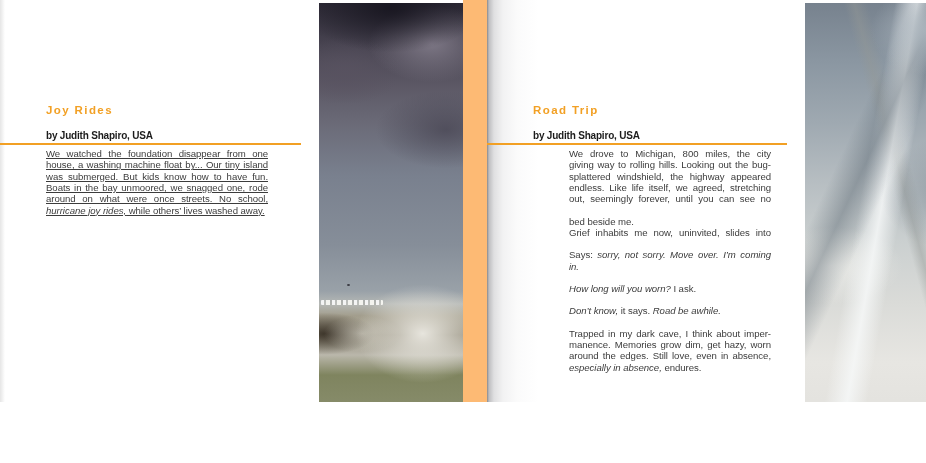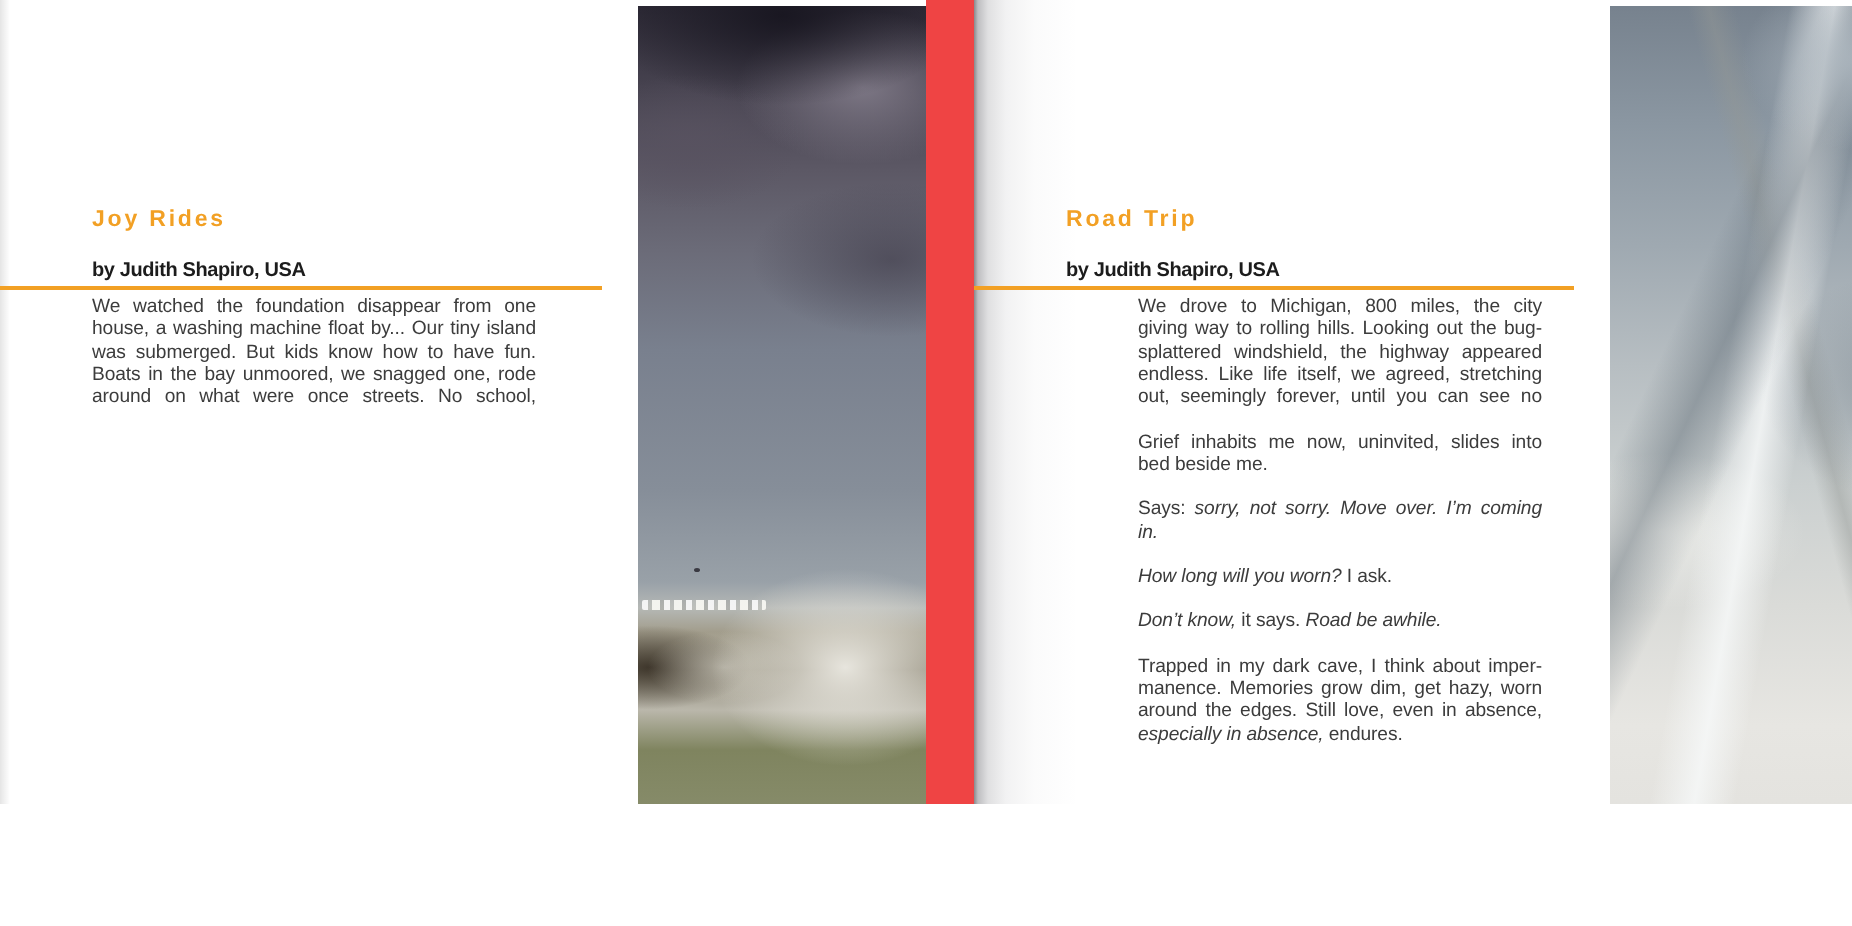--- a/index.html
+++ b/index.html
@@ -1,17 +1,17 @@
 <!DOCTYPE html>
 <html style="--accent: #F2A024;"><head>
 <meta charset="utf-8">
 <style>
   html,body{margin:0;padding:0;background:#ffffff;}
   .spread{
-    position:relative;width:926px;height:402px;background:#ef4444;overflow:hidden;
+    position:relative;width:926px;height:402px;background:#fdba74;overflow:hidden;
     font-family:"Liberation Sans",sans-serif;color:#3c3c3c;
   }
   .page{position:absolute;top:0;width:463px;height:463px;background:#fff;}
   .page-left{left:0;}
   .page-right{left:487px;padding-left:44px;}
 
   
   .fold-shadow{
     position:absolute;left:0;top:0;bottom:0;width:52px;pointer-events:none;
     background:linear-gradient(to right,
@@ -35,21 +35,21 @@
   .rule{
     position:absolute;left:0;top:143px;height:2px;width:300px;
     background:var(--accent,#F2A024);
   }
   .page-left .rule{width:301px;}
 
   .body-col{
     position:absolute;left:46px;top:148px;
     font-size:9.6px;line-height:11.33px;letter-spacing:-0.05px;color:#3c3c3c;
   }
-  .page-left .body-col{width:222px;}
+  .page-left .body-col{width:222px;text-decoration:underline;}
   .page-right .body-col{width:202px;margin-left:36px;}
   .para{margin:0 0 11px 0;}
   .para:last-child{margin-bottom:0;}
   .jline{text-align:justify;text-align-last:justify;}
   .jline.last{text-align-last:auto;}
   .it{font-style:italic;}
 
   .photo{position:absolute;top:3px;height:453px;margin:0;}
   
   .photo-storm{
@@ -107,20 +107,21 @@
     <h2 class="article-title">Joy Rides</h2>
     <div class="byline">by Judith Shapiro, USA</div>
     <div class="rule"></div>
     <div class="body-col" id="left-body">
         <div class="para">
           <div class="jline"><span>We watched the foundation disappear from one</span></div>
           <div class="jline"><span>house, a washing machine float by... Our tiny island</span></div>
           <div class="jline"><span>was submerged. But kids know how to have fun.</span></div>
           <div class="jline"><span>Boats in the bay unmoored, we snagged one, rode</span></div>
           <div class="jline"><span>around on what were once streets. No school,</span></div>
+          <div class="jline last"><span class="it">hurricane joy rides,</span><span> while others’ lives washed away.</span></div>
         </div>
       </div>
     <figure class="photo photo-storm">
       <span class="horizon-detail"></span>
       <span class="bird-speck"></span>
       <span class="page-num">20</span>
     </figure>
   </section>
 
   <section class="page page-right">
@@ -130,22 +131,22 @@
     <div class="rule"></div>
     <div class="body-col" id="right-body">
         <div class="para">
           <div class="jline"><span>We drove to Michigan, 800 miles, the city</span></div>
           <div class="jline"><span>giving way to rolling hills. Looking out the bug-</span></div>
           <div class="jline"><span>splattered windshield, the highway appeared</span></div>
           <div class="jline"><span>endless. Like life itself, we agreed, stretching</span></div>
           <div class="jline"><span>out, seemingly forever, until you can see no</span></div>
         </div>
         <div class="para">
+          <div class="jline last"><span>bed beside me.</span></div>
           <div class="jline"><span>Grief inhabits me now, uninvited, slides into</span></div>
-          <div class="jline last"><span>bed beside me.</span></div>
         </div>
         <div class="para">
           <div class="jline"><span>Says: </span><span class="it">sorry, not sorry. Move over. I’m coming</span></div>
           <div class="jline last"><span class="it">in.</span></div>
         </div>
         <div class="para">
           <div class="jline last"><span class="it">How long will you worn?</span><span> I ask.</span></div>
         </div>
         <div class="para">
           <div class="jline last"><span class="it">Don’t know,</span><span> it says. </span><span class="it">Road be awhile.</span></div>

